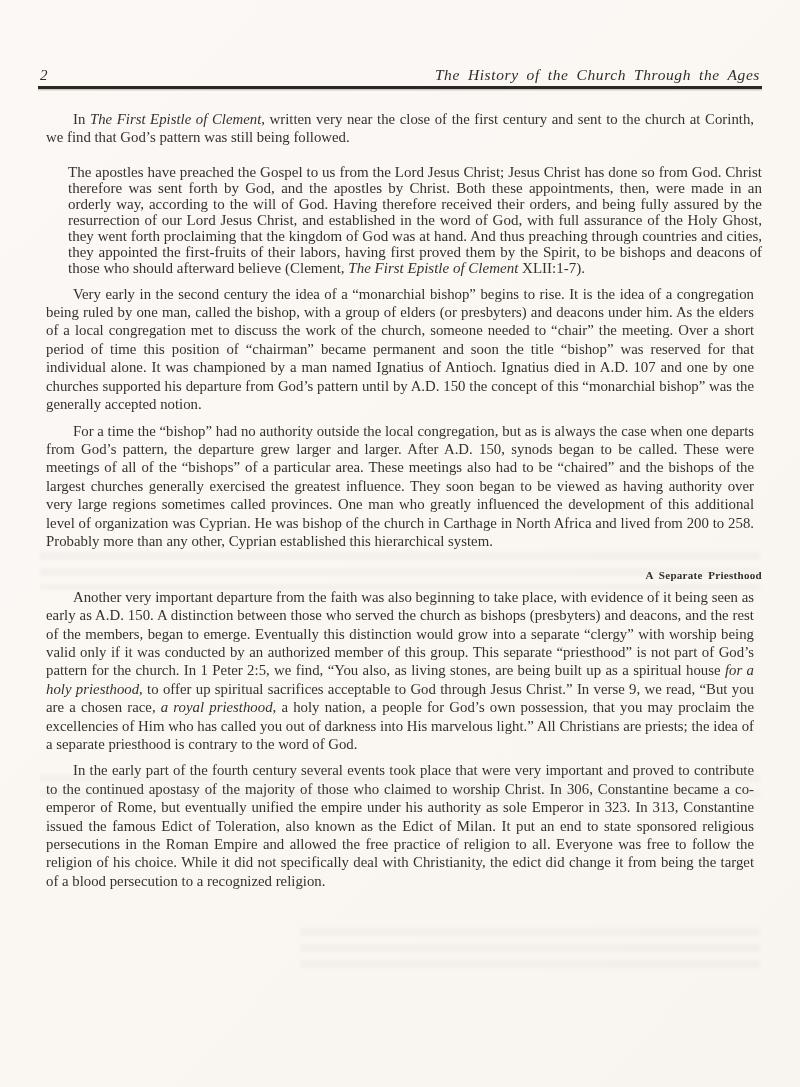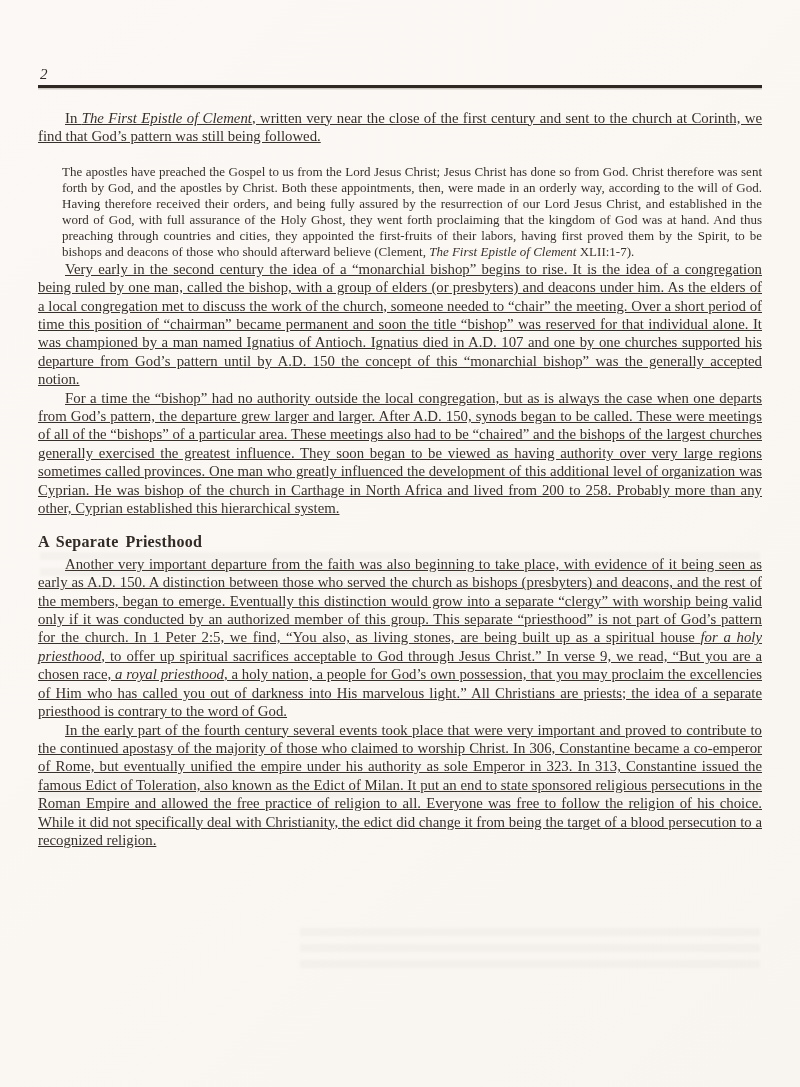--- a/index.html
+++ b/index.html
@@ -38,37 +38,36 @@
     background: #2f2822;
     box-shadow: 0 1.5px 0 rgba(92, 80, 68, 0.28);
   }
   .doc-body {
     margin-top: 21px;
     font-size: 14.8px;
     line-height: 18.4px;
   }
   .doc-body > * + * { margin-top: 19px; }
   p.body-paragraph {
-    margin: 0;
+    margin: 8px;
     text-align: justify;
     text-indent: 27px;
-    text-decoration: underline;
   }
   p.block-quote {
-    margin: 19px 0 0 24px;
-    font-size: 13px;
+    margin: 19px 0 0 30px;
+    font-size: 15px;
     line-height: 15.9px;
     text-align: justify;
     text-indent: 0;
   }
   h2.section-heading {
     margin: 16px 0 0 0;
-    font-size: 16px;
+    font-size: 11px;
     font-weight: bold;
-    text-align: left;
+    text-align: right;
     letter-spacing: 0.3px;
     word-spacing: 2.5px;
     color: #332b25;
     font-family: Liberation Serif, serif;
   }
   h2.section-heading + p.body-paragraph { margin-top: 3px; }
   .it { font-style: italic; }
   
   .ghost {
     position: absolute;
@@ -87,20 +86,21 @@
   .ghost-2 { top: 774px; height: 30px; }
   .ghost-3 { top: 928px; height: 46px; left: 300px; }
 </style>
 </head>
 <body>
 
 <div class="page">
 
   <div class="page-header">
     <span class="page-number">2</span>
+    <span class="running-title">The History of the Church Through the Ages</span>
   </div>
   <div class="header-rule"></div>
 
   <div class="doc-body">
       <p class="body-paragraph"><span>In </span><span class="it">The First Epistle of Clement</span><span>, written very near the close of the first century and sent to the church at Corinth, we find that God’s pattern was still being followed.</span></p>
       <p class="block-quote"><span>The apostles have preached the Gospel to us from the Lord Jesus Christ; Jesus Christ has done so from God. Christ therefore was sent forth by God, and the apostles by Christ. Both these appointments, then, were made in an orderly way, according to the will of God. Having therefore received their orders, and being fully assured by the resurrection of our Lord Jesus Christ, and established in the word of God, with full assurance of the Holy Ghost, they went forth proclaiming that the kingdom of God was at hand. And thus preaching through countries and cities, they appointed the first-fruits of their labors, having first proved them by the Spirit, to be bishops and deacons of those who should afterward believe (Clement, </span><span class="it">The First Epistle of Clement</span><span> XLII:1-7).</span></p>
       <p class="body-paragraph"><span>Very early in the second century the idea of a “monarchial bishop” begins to rise. It is the idea of a congregation being ruled by one man, called the bishop, with a group of elders (or presbyters) and deacons under him. As the elders of a local congregation met to discuss the work of the church, someone needed to “chair” the meeting. Over a short period of time this position of “chairman” became permanent and soon the title “bishop” was reserved for that individual alone. It was championed by a man named Ignatius of Antioch. Ignatius died in A.D. 107 and one by one churches supported his departure from God’s pattern until by A.D. 150 the concept of this “monarchial bishop” was the generally accepted notion.</span></p>
       <p class="body-paragraph"><span>For a time the “bishop” had no authority outside the local congregation, but as is always the case when one departs from God’s pattern, the departure grew larger and larger. After A.D. 150, synods began to be called. These were meetings of all of the “bishops” of a particular area. These meetings also had to be “chaired” and the bishops of the largest churches generally exercised the greatest influence. They soon began to be viewed as having authority over very large regions sometimes called provinces. One man who greatly influenced the development of this additional level of organization was Cyprian. He was bishop of the church in Carthage in North Africa and lived from 200 to 258. Probably more than any other, Cyprian established this hierarchical system.</span></p>
       <h2 class="section-heading">A Separate Priesthood</h2>
       <p class="body-paragraph"><span>Another very important departure from the faith was also beginning to take place, with evidence of it being seen as early as A.D. 150. A distinction between those who served the church as bishops (presbyters) and deacons, and the rest of the members, began to emerge. Eventually this distinction would grow into a separate “clergy” with worship being valid only if it was conducted by an authorized member of this group. This separate “priesthood” is not part of God’s pattern for the church. In 1 Peter 2:5, we find, “You also, as living stones, are being built up as a spiritual house </span><span class="it">for a holy priesthood</span><span>, to offer up spiritual sacrifices acceptable to God through Jesus Christ.” In verse 9, we read, “But you are a chosen race, </span><span class="it">a royal priesthood</span><span>, a holy nation, a people for God’s own possession, that you may proclaim the excellencies of Him who has called you out of darkness into His marvelous light.” All Christians are priests; the idea of a separate priesthood is contrary to the word of God.</span></p>

